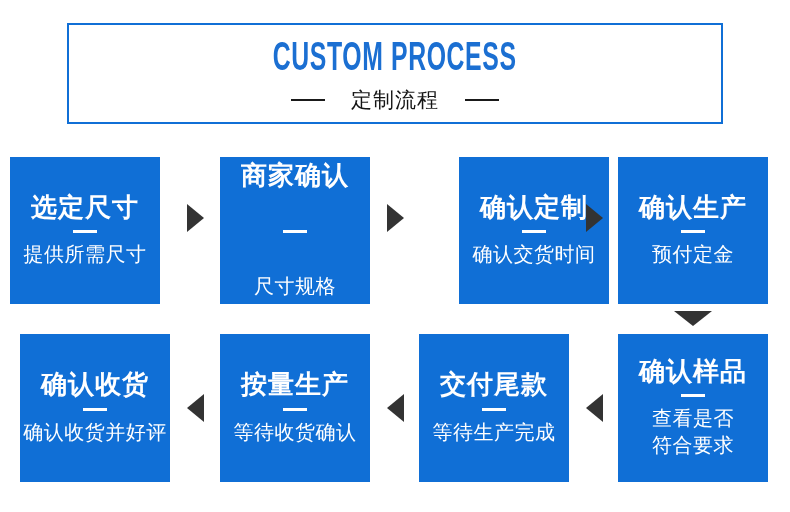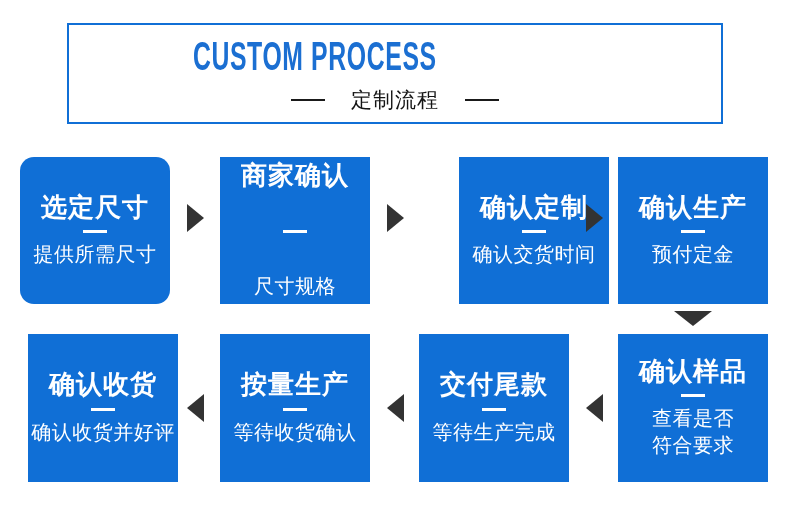--- a/index.html
+++ b/index.html
@@ -19,20 +19,21 @@
   #header-panel {
     position: absolute;
     left: 67px;
     top: 23px;
     width: 656px;
     height: 101px;
     border: 2px solid #106FD6;
     box-sizing: border-box;
     display: flex;
     flex-direction: column;
+    align-items: center;
     justify-content: center;
   }
   #header-title {
     color: #1B6FD2;
     font-weight: 700;
     font-size: 40px;
     line-height: 1.0;
     letter-spacing: 1px;
     transform: scaleX(0.62);
     transform-origin: center center;
@@ -140,21 +141,21 @@
   <div id="header-title">CUSTOM PROCESS</div>
   <div id="header-subtitle-row">
     <span class="sub-rule"></span>
     <span id="header-subtitle">定制流程</span>
     <span class="sub-rule"></span>
   </div>
 </div>
 
 <div id="flow">
 
-  <div class="step-box r1" style="left:20px;border-radius:14px;">
+  <div class="step-box r1" style="left:10px;">
     <div class="step-title">选定尺寸</div>
     <div class="step-divider"></div>
     <div class="step-sub">提供所需尺寸</div>
   </div>
   <div class="arrow arrow-right" style="left:187px; top:204px;"></div>
 
   <div class="step-box r1" style="left:220px;gap:32px;">
     <div class="step-title">商家确认</div>
     <div class="step-divider"></div>
     <div class="step-sub">尺寸规格</div>
@@ -168,21 +169,21 @@
   </div>
   <div class="arrow arrow-right" style="left:586px; top:204px;"></div>
 
   <div class="step-box r1" style="left:618px;">
     <div class="step-title">确认生产</div>
     <div class="step-divider"></div>
     <div class="step-sub">预付定金</div>
   </div>
   <div class="arrow arrow-down" style="left:674px; top:311px;"></div>
 
-  <div class="step-box r2" style="left:28px;">
+  <div class="step-box r2" style="left:20px;">
     <div class="step-title">确认收货</div>
     <div class="step-divider"></div>
     <div class="step-sub">确认收货并好评</div>
   </div>
   <div class="arrow arrow-left" style="left:187px; top:394px;"></div>
 
   <div class="step-box r2" style="left:220px;">
     <div class="step-title">按量生产</div>
     <div class="step-divider"></div>
     <div class="step-sub">等待收货确认</div>

